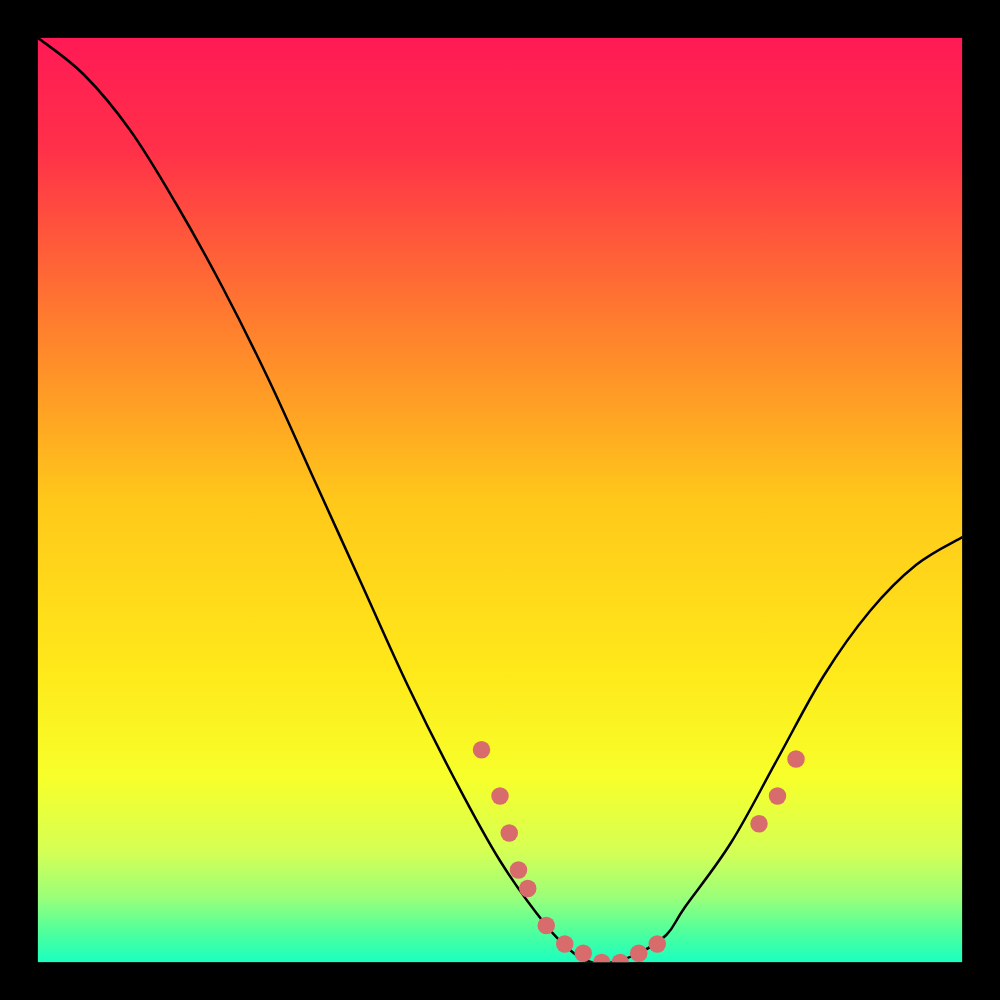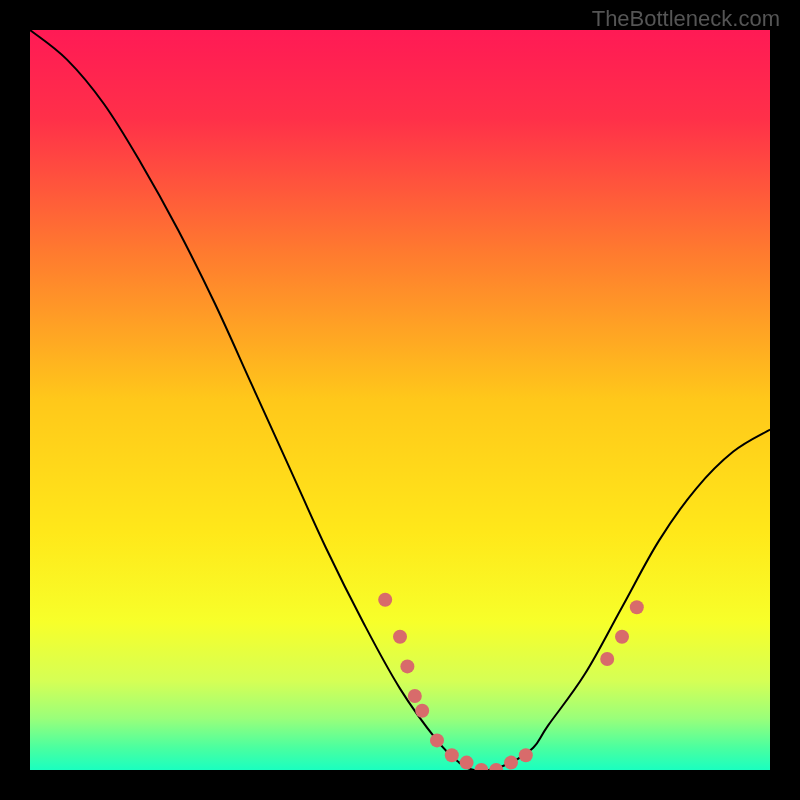--- a/index.html
+++ b/index.html
@@ -37,21 +37,20 @@
     position: absolute;
     left: 0; top: 0;
     width: 100%;
     height: 100%;
   }
 </style>
 </head>
 <body>
 
 <div class="container">
-  <div class="watermark">TheBottleneck.com</div>
   <div class="plot-area">
     <svg class="gradient-bg" viewBox="0 0 740 740" preserveAspectRatio="none">
       <defs>
         <linearGradient id="grad" x1="0" y1="0" x2="0" y2="1">
             <stop offset="0%" stop-color="#ff1a55"></stop>
             <stop offset="12%" stop-color="#ff3049"></stop>
             <stop offset="30%" stop-color="#ff7a2f"></stop>
             <stop offset="50%" stop-color="#ffc81a"></stop>
             <stop offset="68%" stop-color="#ffe81a"></stop>
             <stop offset="80%" stop-color="#f7ff2a"></stop>

